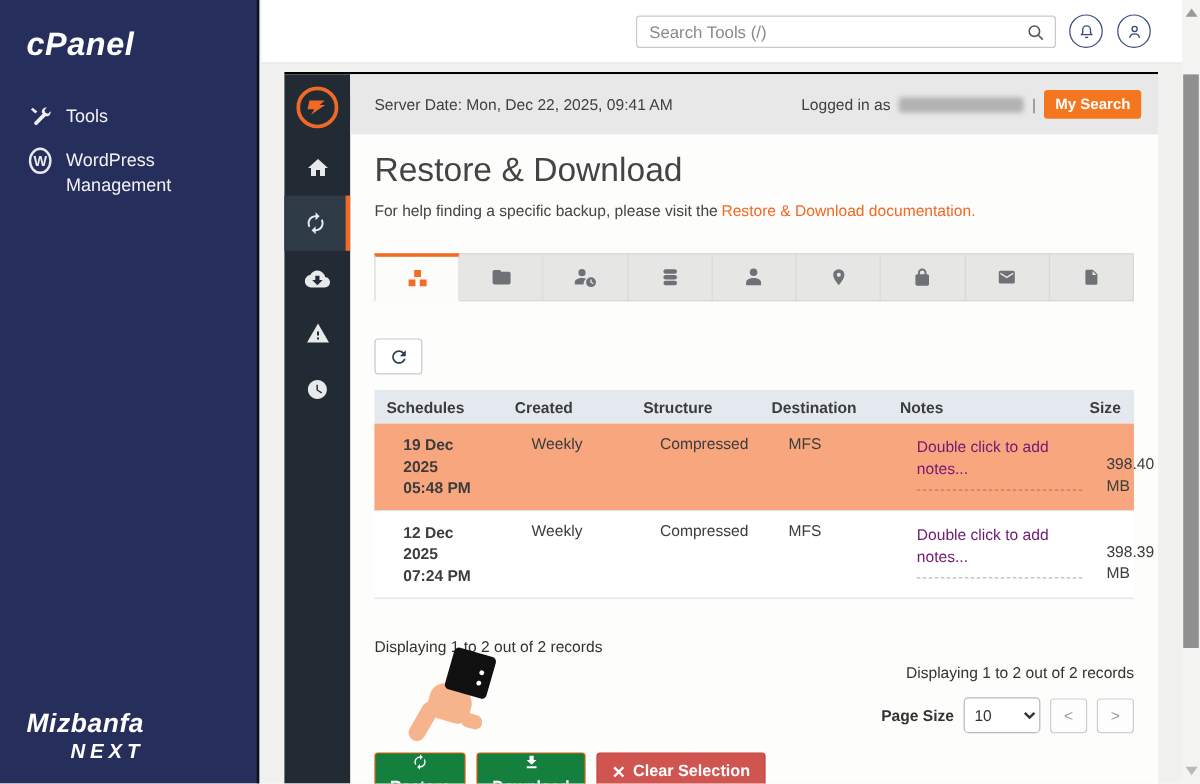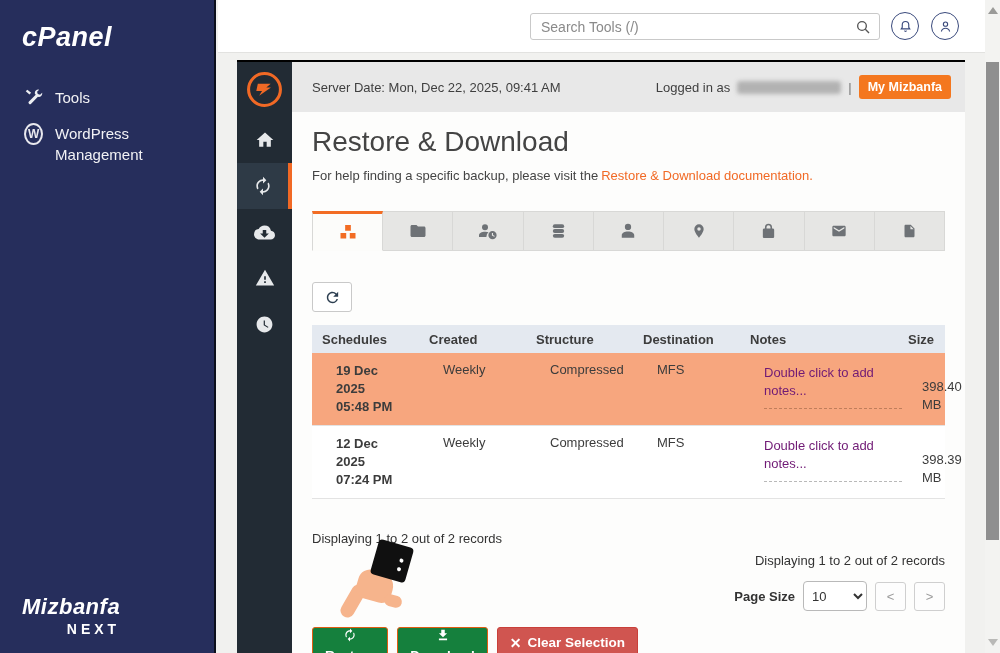--- a/index.html
+++ b/index.html
@@ -15,21 +15,21 @@
   .side-item { position:absolute; left:24px; display:flex; align-items:flex-start; gap:12px;
                color:#f2f2f5; font-size:15px; cursor:pointer; line-height:21px; }
   .side-item svg { flex:0 0 auto; margin-top:1px; }
   .si-tools { top:87px; }
   .si-wp { top:123px; width:170px; }
   .wp-circle { width:22px; height:22px; border:2px solid #e8e8ee; border-radius:50%;
                display:flex; align-items:center; justify-content:center;
                font-size:12px; font-weight:bold; color:#e8e8ee; }
   .side-footer { position:absolute; left:22px; bottom:16px; color:#fff; }
   .sf-main { font-size:22px; font-weight:bold; font-style:italic; letter-spacing:.5px; }
-  .sf-sub { font-size:14px; font-weight:bold; letter-spacing:4px; text-align:right; margin-top:1px; }
+  .sf-sub { font-size:17px; font-weight:bold; letter-spacing:4px; text-align:right; margin-top:1px;font-style:italic; }
 
   
   .topbar { position:absolute; left:218px; top:0; width:767px; height:53px;
             background:#fff; border-bottom:1px solid #e2e2e0; }
   .search-box { position:absolute; left:312px; top:13px; width:350px; height:27px;
                 border:1px solid #c9c9c9; border-radius:3px; background:#fff;
                 display:flex; align-items:center; }
   .search-box input { flex:1; border:none; outline:none; padding:0 8px 0 10px;
                       font-size:14px; color:#333; font-family:"Liberation Sans", sans-serif; background:transparent; }
   .search-box input::placeholder { color:#8a8a8a; }
@@ -249,21 +249,21 @@
     </div>
 
     <div class="main">
 
       <div class="statusbar">
         <span>Server Date: Mon, Dec 22, 2025, 09:41 AM</span>
         <span class="status-right">
           <span>Logged in as</span>
           <span class="blur-chip"></span>
           <span class="sep">|</span>
-          <button class="my-account">My Mizbanfa</button>
+          <button class="my-account">My Search</button>
         </span>
       </div>
 
       <div class="content">
         <h1 class="page-title">Restore &amp; Download</h1>
         <p class="help">
           <span>For help finding a specific backup, please visit the</span><a>Restore &amp; Download documentation.</a>
         </p>
 
         <div class="tabs">

